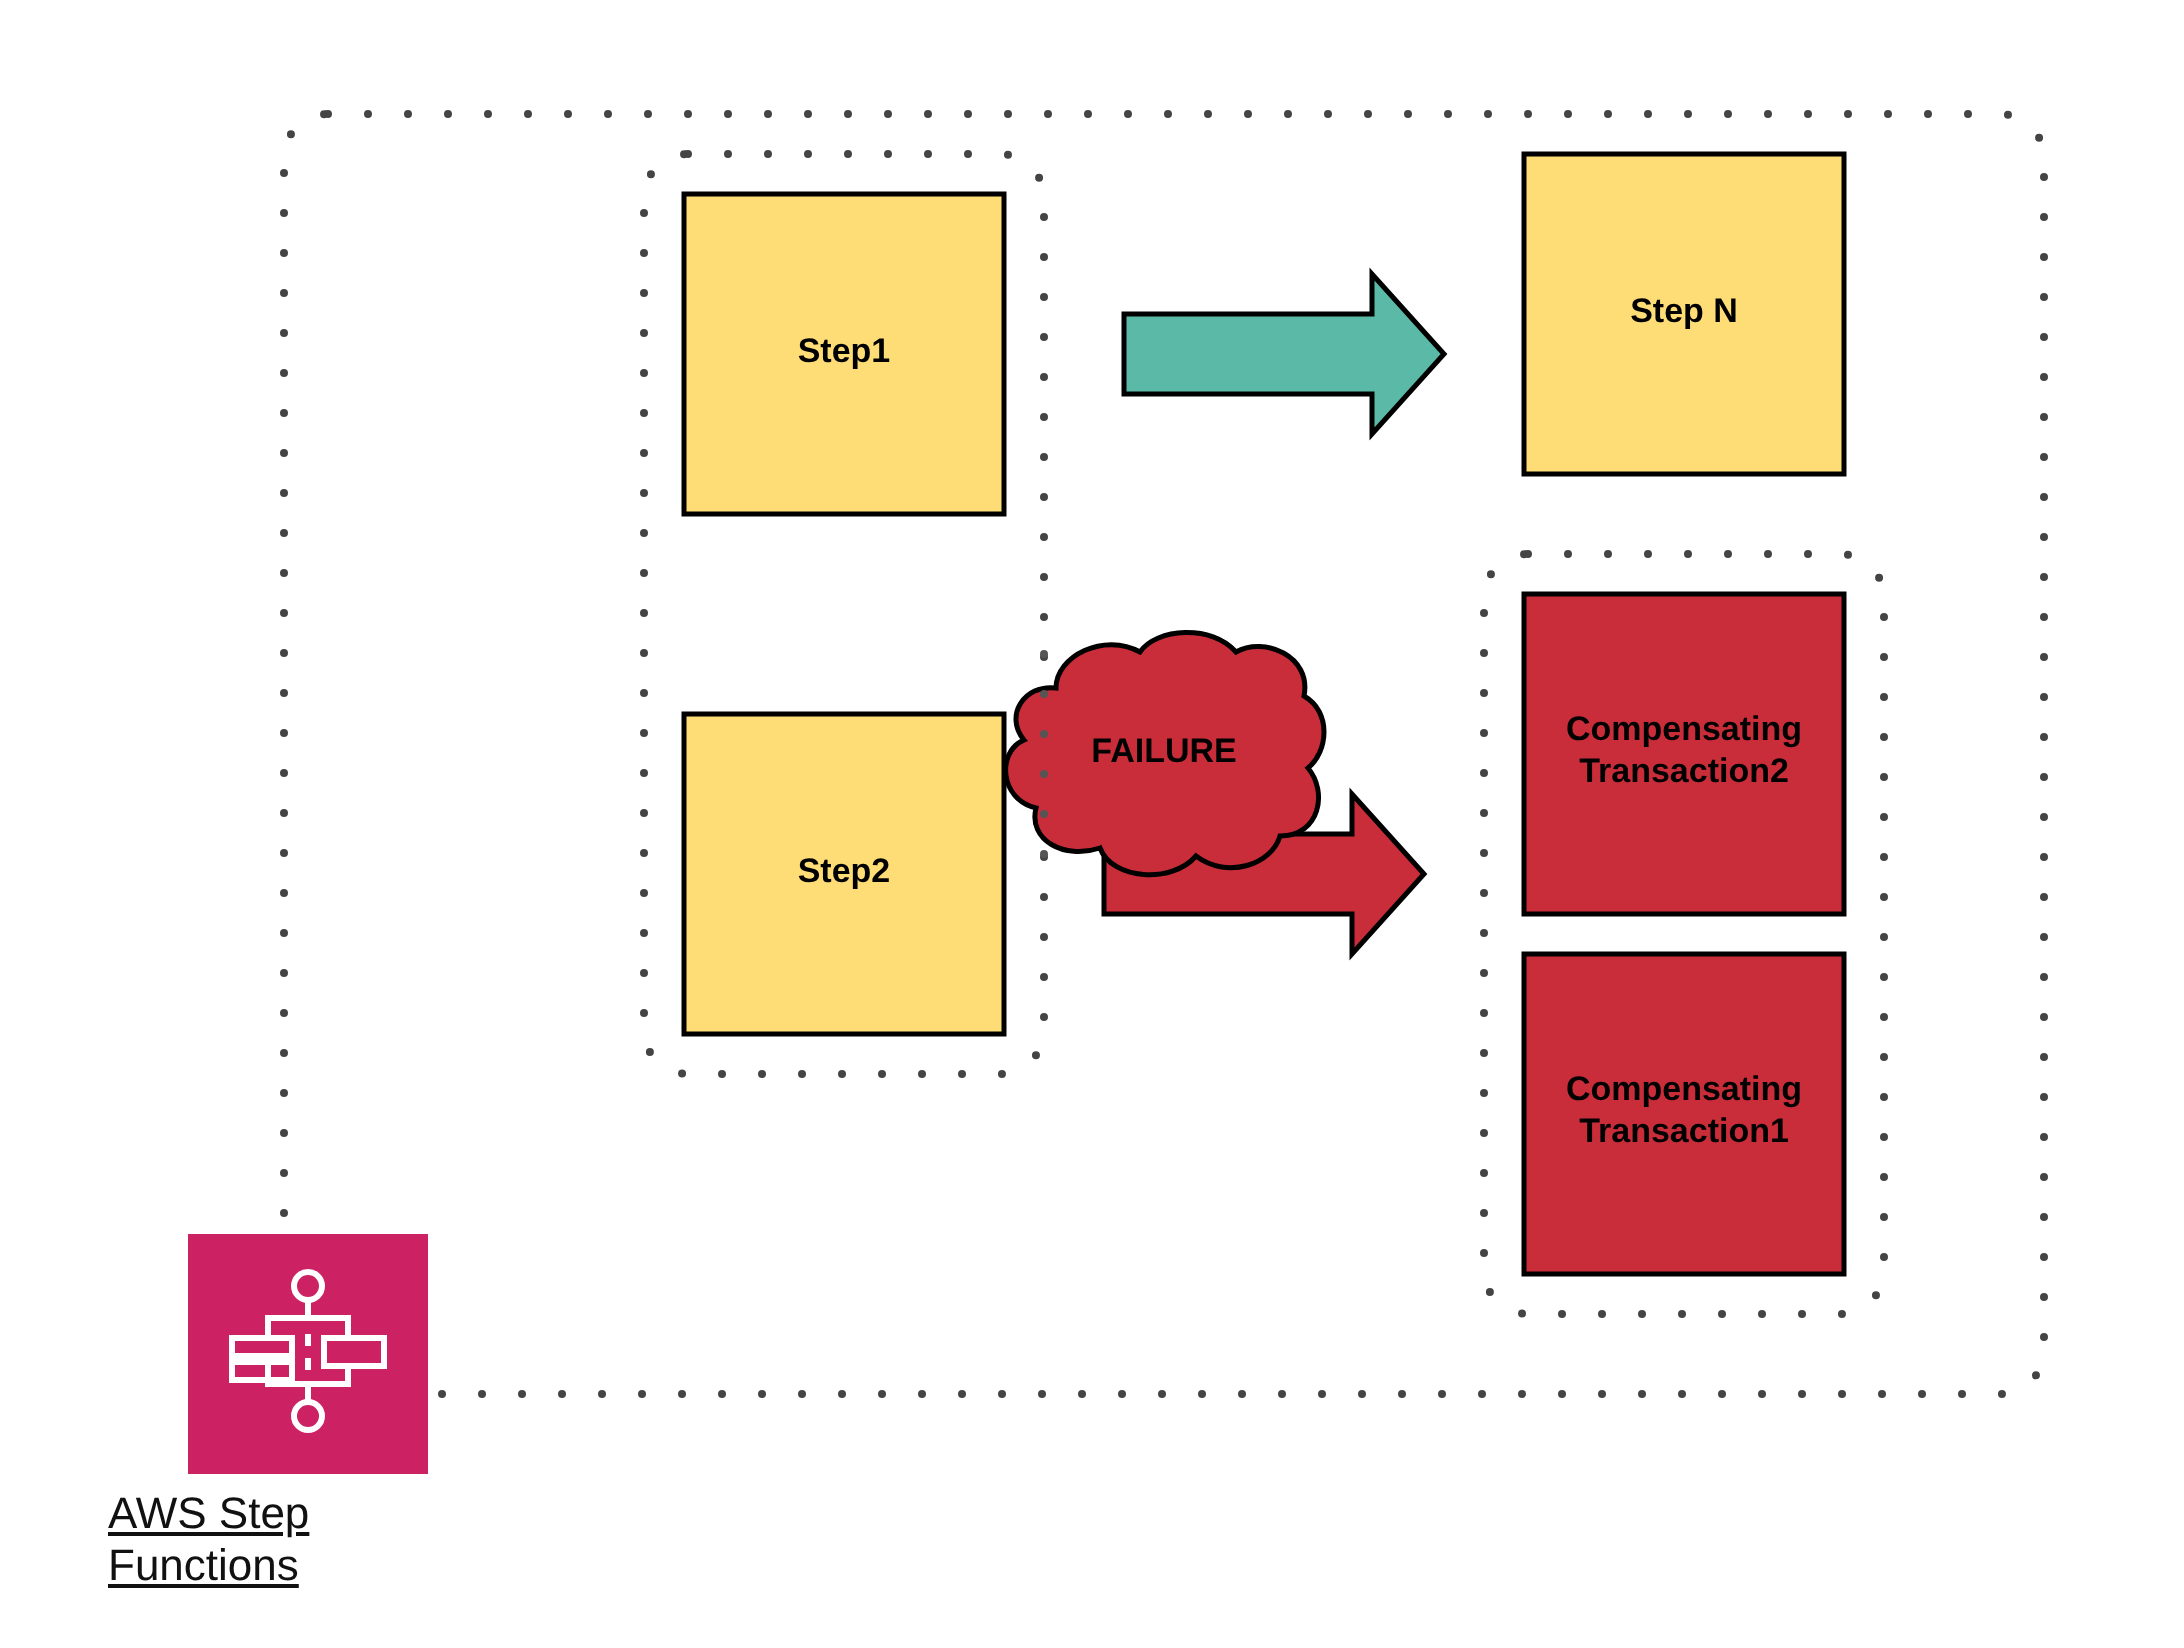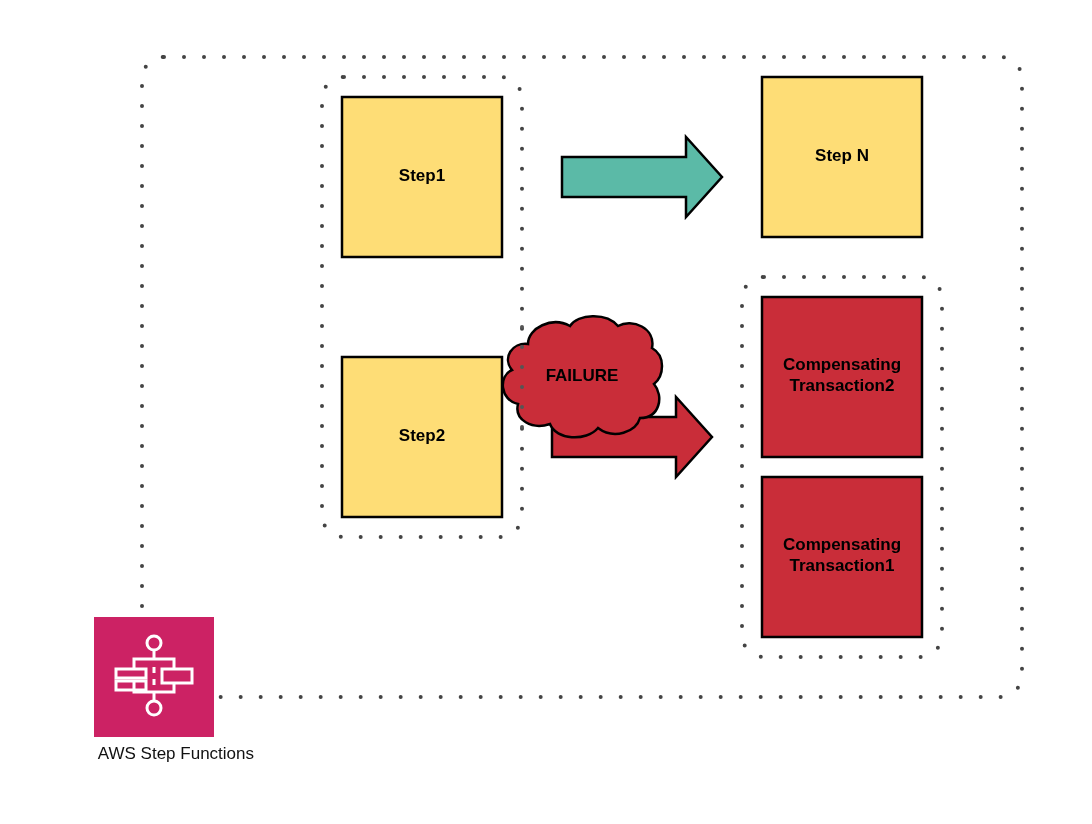--- a/index.html
+++ b/index.html
@@ -1,21 +1,21 @@
 <!DOCTYPE html>
 <html><head>
 <meta charset="utf-8">
 <style>
   html, body { margin: 0; padding: 0; background: #ffffff; }
   body { width: 1092px; height: 824px; position: relative; overflow: hidden;
          font-family: "Liberation Sans", sans-serif; }
   #canvas { position: absolute; left: 0; top: 0; }
   .box-label { font-family: "Liberation Sans", sans-serif; font-weight: bold; font-size: 17px; fill: #000; }
-  .caption { position: absolute; left: 54px; top: 744px; width: 200px; text-align: right;
-             font-family: "Liberation Sans", sans-serif; font-size: 17px; color: #111; }
+  .caption { position: absolute; left: 54px; top: 744px; width: 200px; text-align: left;
+             font-family: "Liberation Sans", sans-serif; font-size: 22px; color: #111; text-decoration: underline; }
   .aws-icon { position: absolute; left: 94px; top: 617px; width: 120px; height: 120px; background: #cc2264; }
 </style>
 </head>
 <body>
 
 <svg id="canvas" width="1092" height="824" viewBox="0 0 1092 824">
 
   <rect x="142" y="57" width="880" height="640" rx="22" ry="22" fill="none" stroke="#444" stroke-width="4" stroke-linecap="round" stroke-dasharray="0 20"></rect>
 
   <rect x="322" y="77" width="200" height="460" rx="22" ry="22" fill="none" stroke="#444" stroke-width="4" stroke-linecap="round" stroke-dasharray="0 20"></rect>

